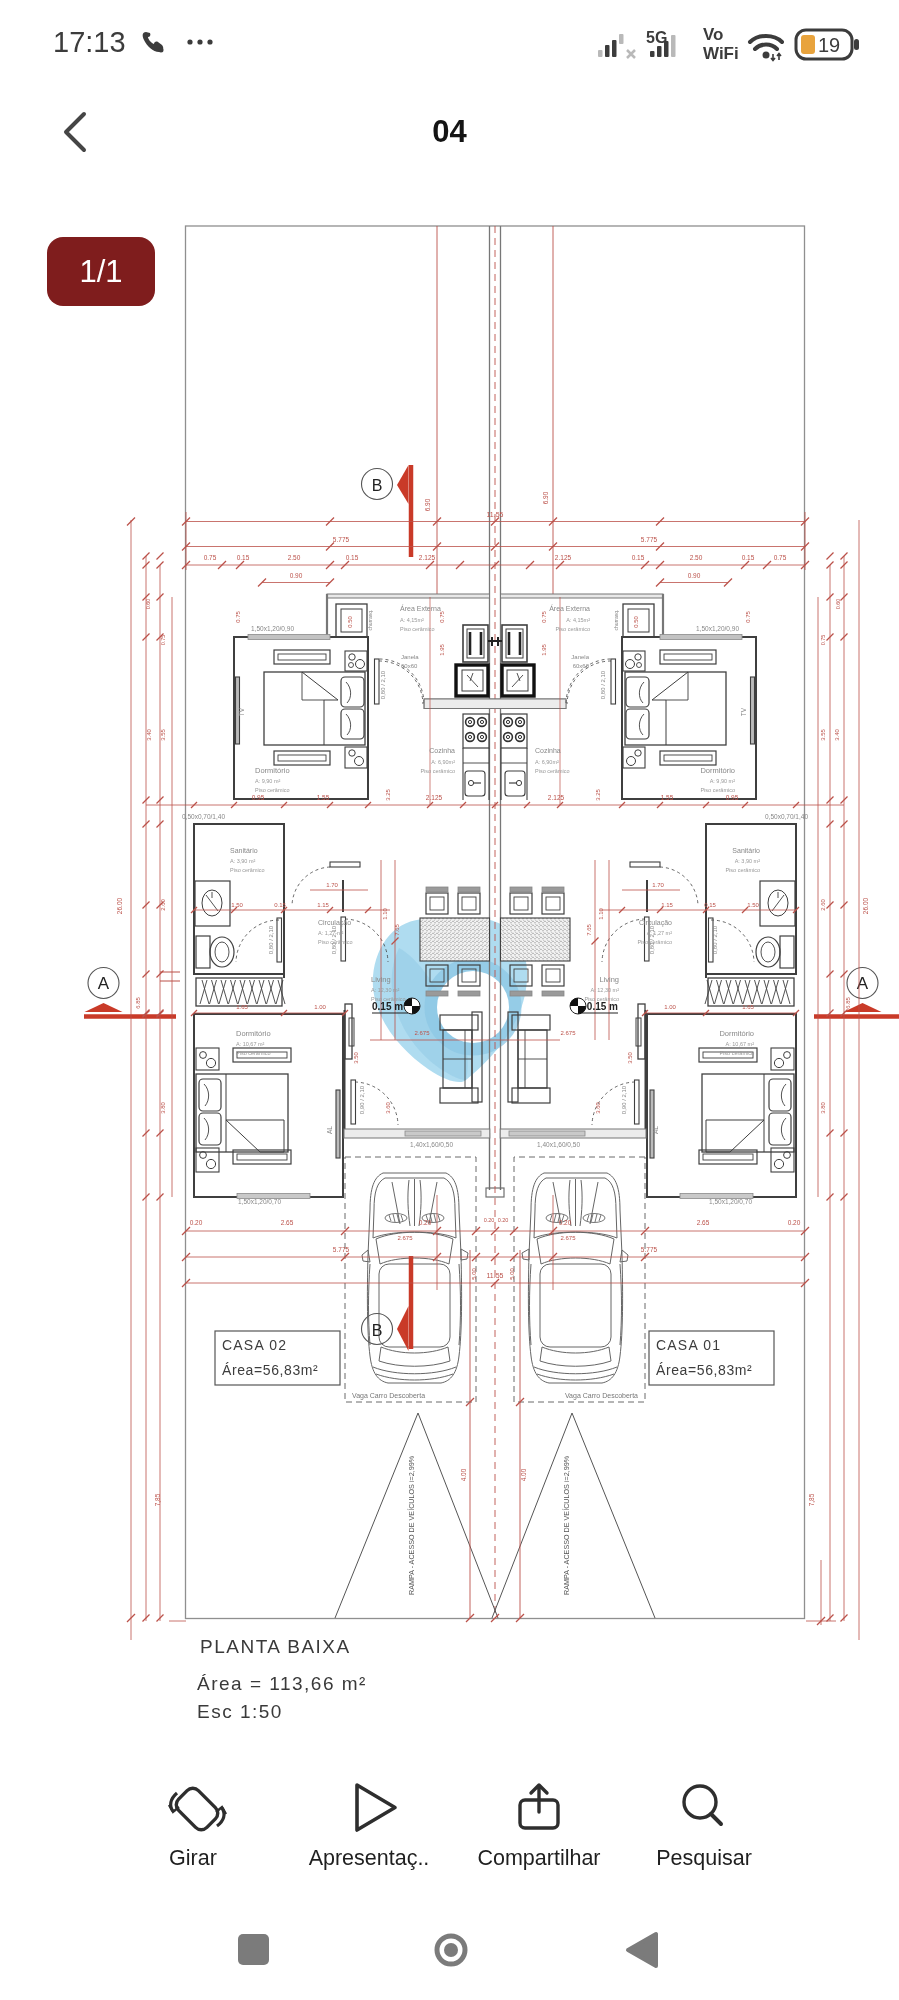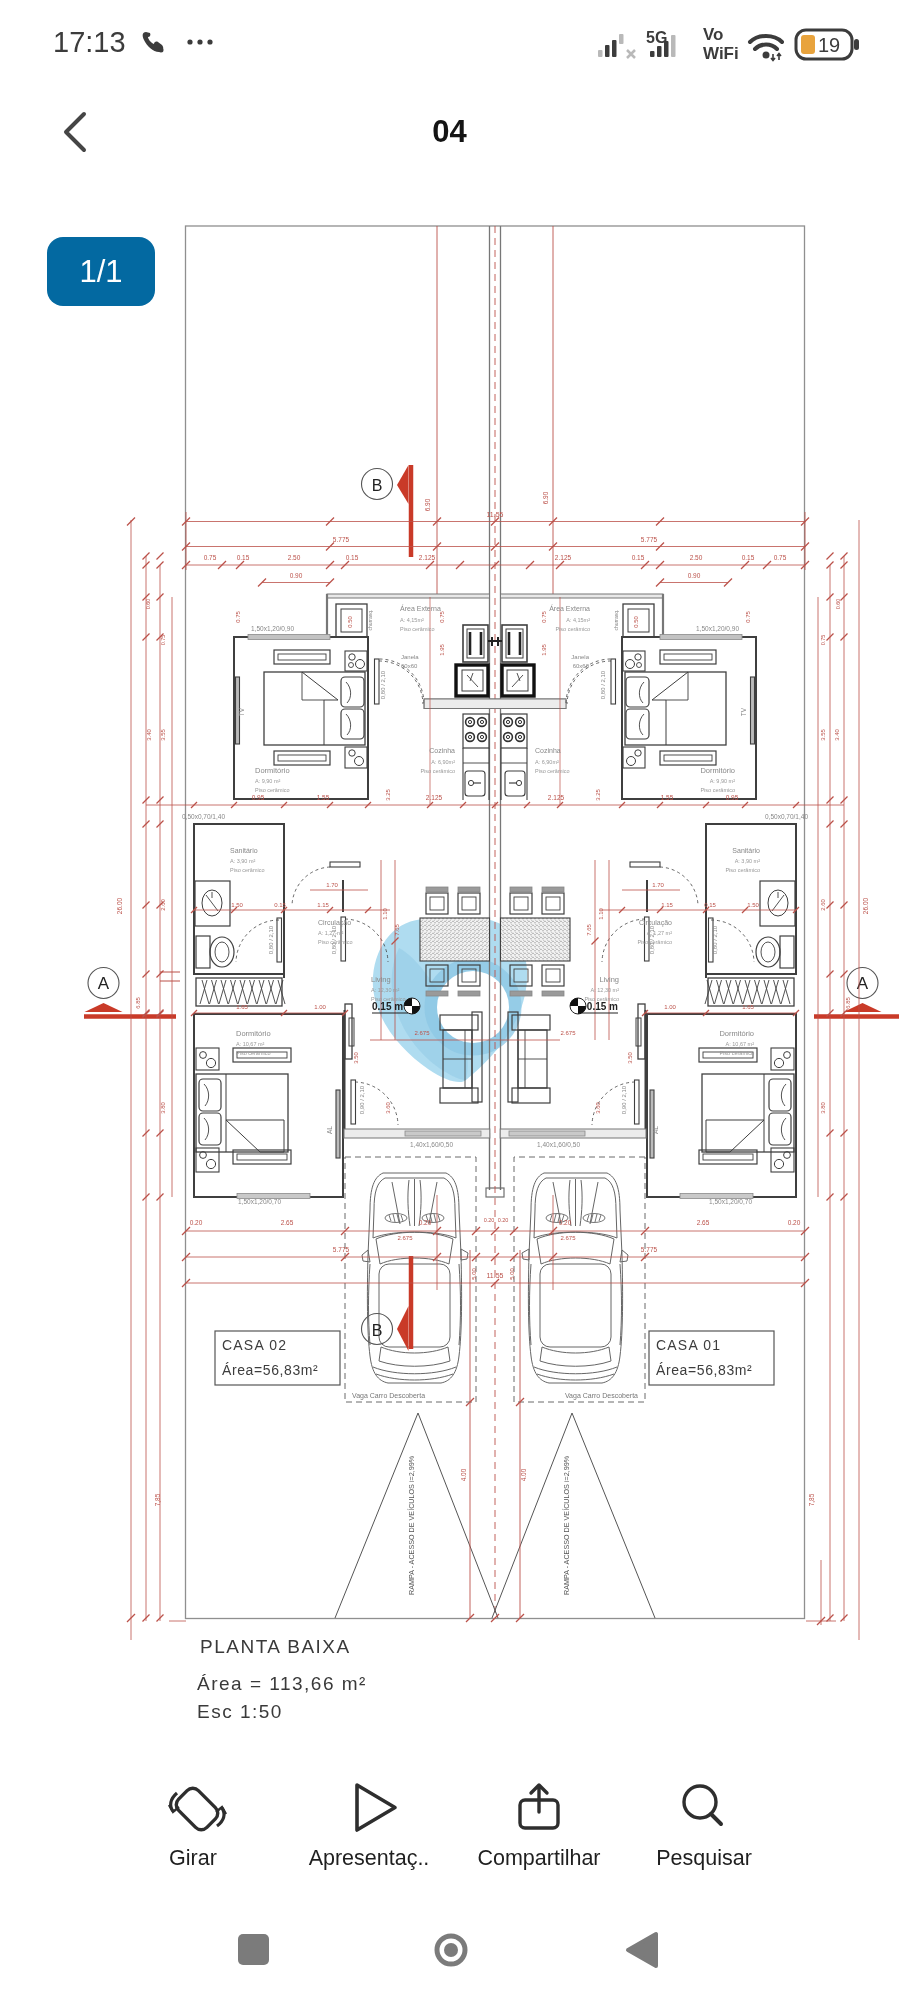--- a/index.html
+++ b/index.html
@@ -39,21 +39,21 @@
 <text x="230" y="30" font-size="20" font-family="Liberation Sans">19</text>
 <rect x="266" y="17" width="5" height="11" rx="2.5"></rect>
 </g>
 </svg>
 
 <svg class="abs" style="left:58px;top:108px;" width="36" height="48" viewBox="0 0 36 48">
 <path d="M 26 6 L 8 24 L 26 42" stroke="#454545" stroke-width="4" fill="none" stroke-linecap="round" stroke-linejoin="round"></path>
 </svg>
 <div class="abs" style="left:0;top:114px;width:899px;text-align:center;font-size:31px;font-weight:bold;color:#141414;">04</div>
 
-<div class="abs" style="left:47px;top:237px;width:108px;height:69px;background:#0369a1;border-radius:16px;color:#fff;font-size:31px;display:flex;align-items:center;justify-content:center;">1/1</div>
+<div class="abs" style="left:47px;top:237px;width:108px;height:69px;background:#7f1d1d;border-radius:16px;color:#fff;font-size:31px;display:flex;align-items:center;justify-content:center;">1/1</div>
 
 <svg class="abs" style="left:0;top:0;" width="899" height="2000" viewBox="0 0 899 2000">
 <defs>
 <pattern id="stip" width="4" height="4" patternUnits="userSpaceOnUse">
 <rect width="4" height="4" fill="#f2f2f2"></rect>
 <circle cx="1" cy="1.2" r="0.55" fill="#666"></circle>
 <circle cx="3" cy="2.8" r="0.55" fill="#666"></circle>
 <circle cx="2.2" cy="0.3" r="0.4" fill="#888"></circle>
 </pattern>
 </defs>

